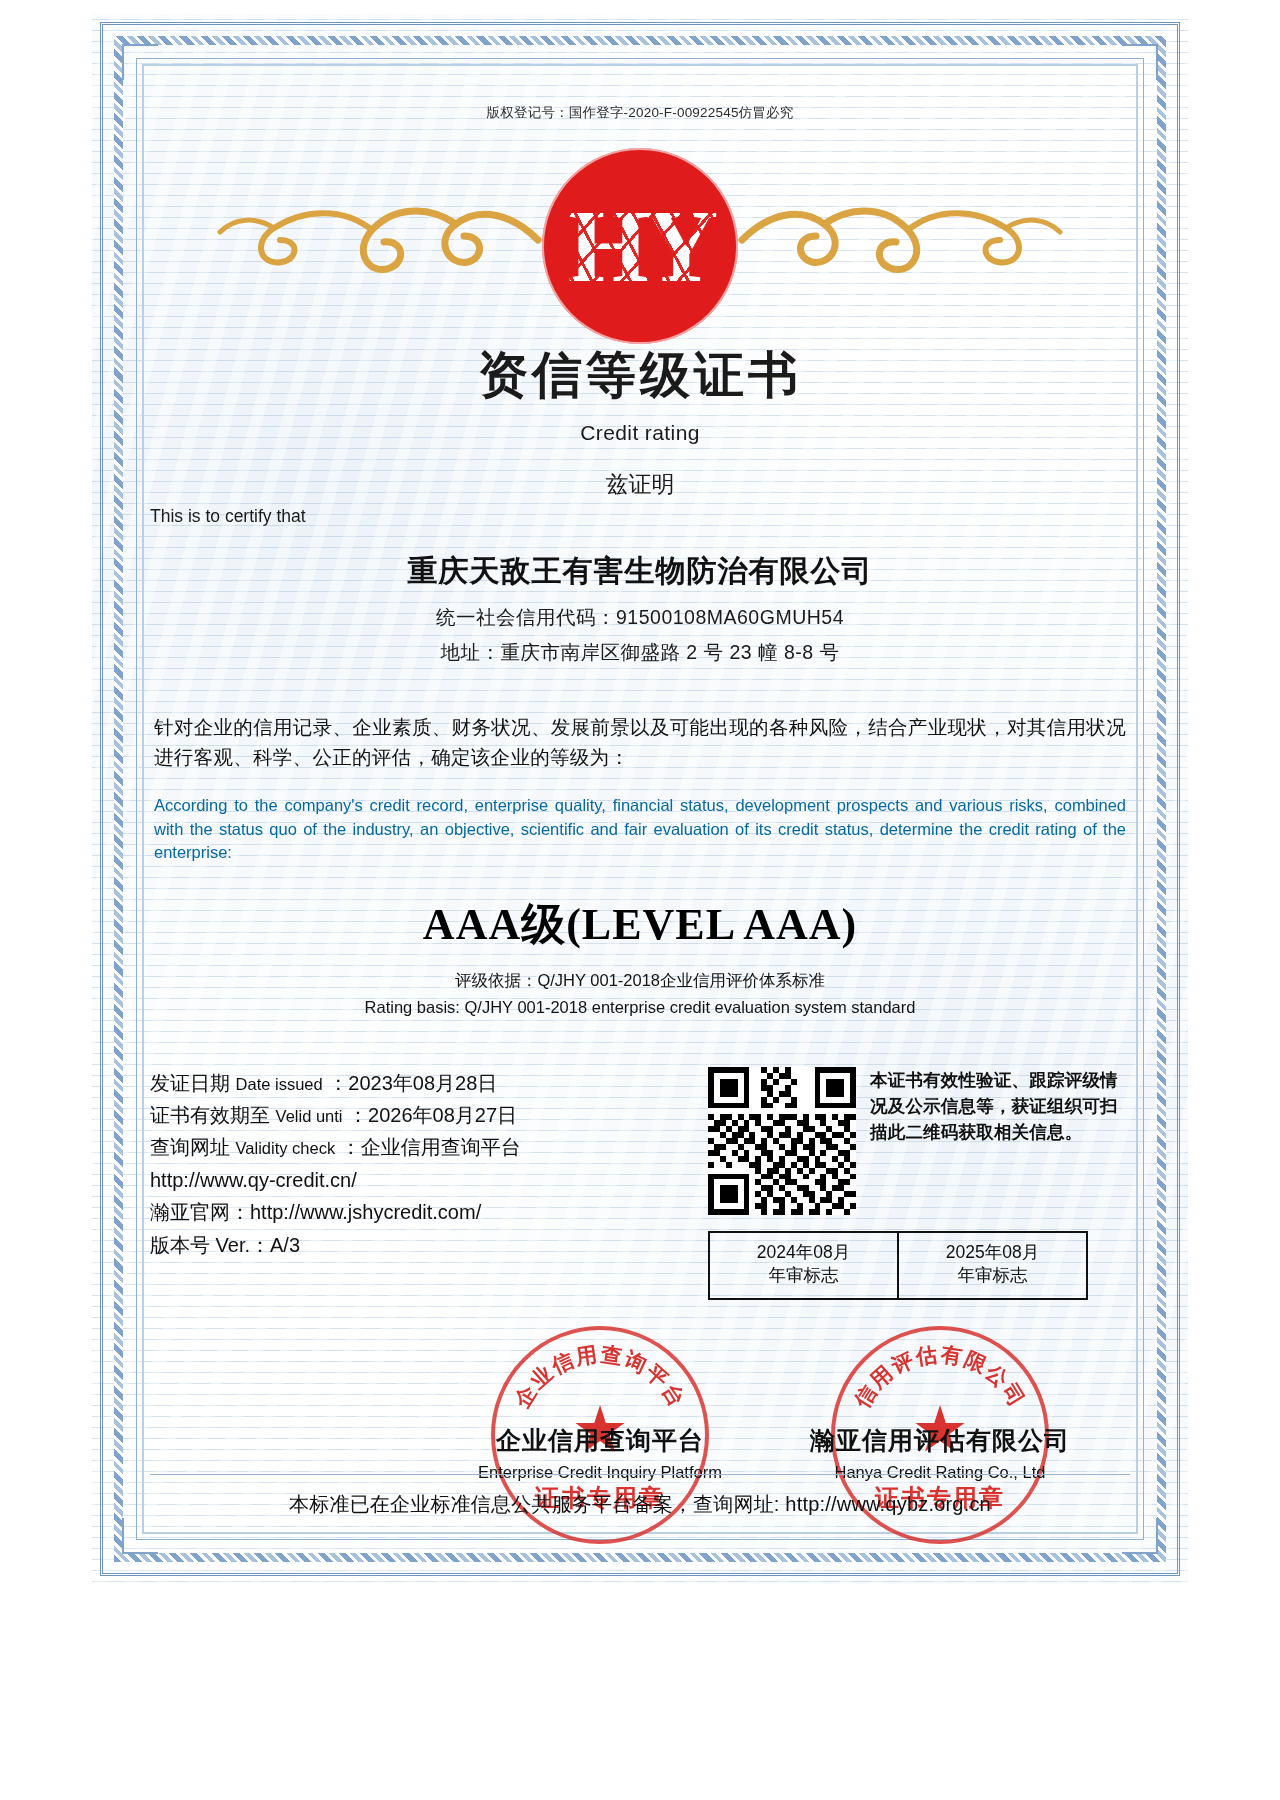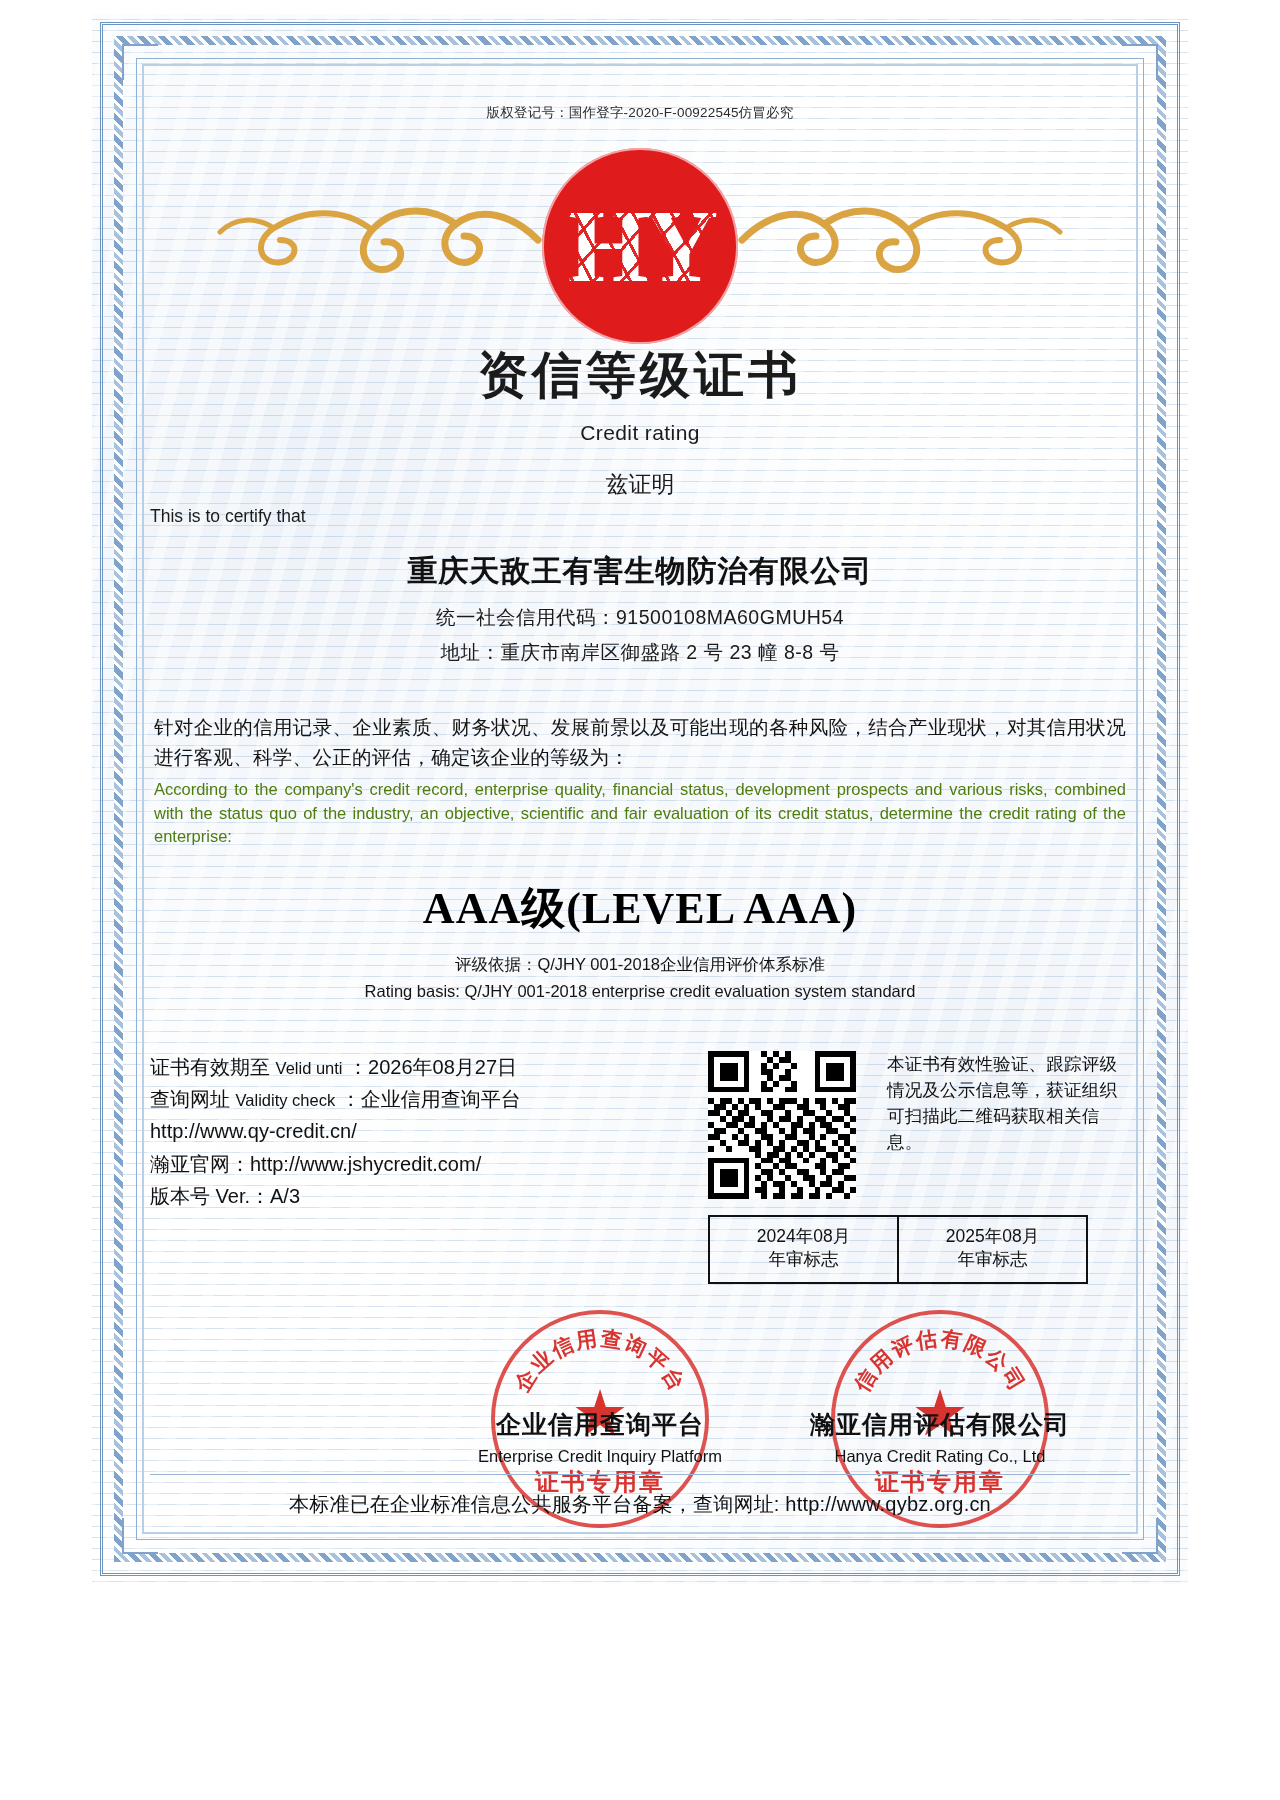--- a/index.html
+++ b/index.html
@@ -226,23 +226,23 @@
   .body-cn {
     font-size: 19.5px;
     line-height: 1.55;
     color: #141414;
     text-align: justify;
     letter-spacing: 0.3px;
   }
   .body-en {
     font-size: 16.5px;
     line-height: 1.42;
-    color: #4d7c0f;
+    color: #0369a1;
     text-align: justify;
-    margin-top: 6px;
+    margin-top: 22px;
   }
 
   .level {
     text-align: center;
     font-family: "Liberation Serif", serif;
     font-weight: bold;
     font-size: 44px;
     color: #000000;
     margin-top: 30px;
     letter-spacing: 1px;
@@ -280,22 +280,23 @@
     font-size: 16.5px;
   }
 
   .details-right {
     flex: 1;
     display: flex;
     flex-direction: column;
   }
   .qr-row {
     display: flex;
-    gap: 31px;
+    gap: 14px;
     align-items: flex-start;
+    font-weight: bold;
   }
   .qr {
     width: 148px;
     height: 148px;
     flex: 0 0 148px;
     background-color: #ffffff;
     image-rendering: pixelated;
   }
   .qr-note {
     font-size: 17.5px;
@@ -476,20 +477,25 @@
       <div class="body-en">According to the company's credit record, enterprise quality, financial status, development prospects and various risks, combined with the status quo of the industry, an objective, scientific and fair evaluation of its credit status, determine the credit rating of the enterprise:</div>
     </div>
 
     <div class="level">AAA级(LEVEL AAA)</div>
     <div class="basis-cn">评级依据：Q/JHY 001-2018企业信用评价体系标准</div>
     <div class="basis-en">Rating basis: Q/JHY 001-2018 enterprise credit evaluation system standard</div>
 
     <div class="details-row">
 
       <div class="details-left">
+        <div class="d-line">
+          <span>发证日期</span>
+          <span class="lbl-en">Date issued</span>
+          <span>：2023年08月28日</span>
+        </div>
         <div class="d-line">
           <span>证书有效期至</span>
           <span class="lbl-en">Velid unti</span>
           <span>：2026年08月27日</span>
         </div>
         <div class="d-line">
           <span>查询网址</span>
           <span class="lbl-en">Validity check</span>
           <span>：企业信用查询平台</span>
         </div>

